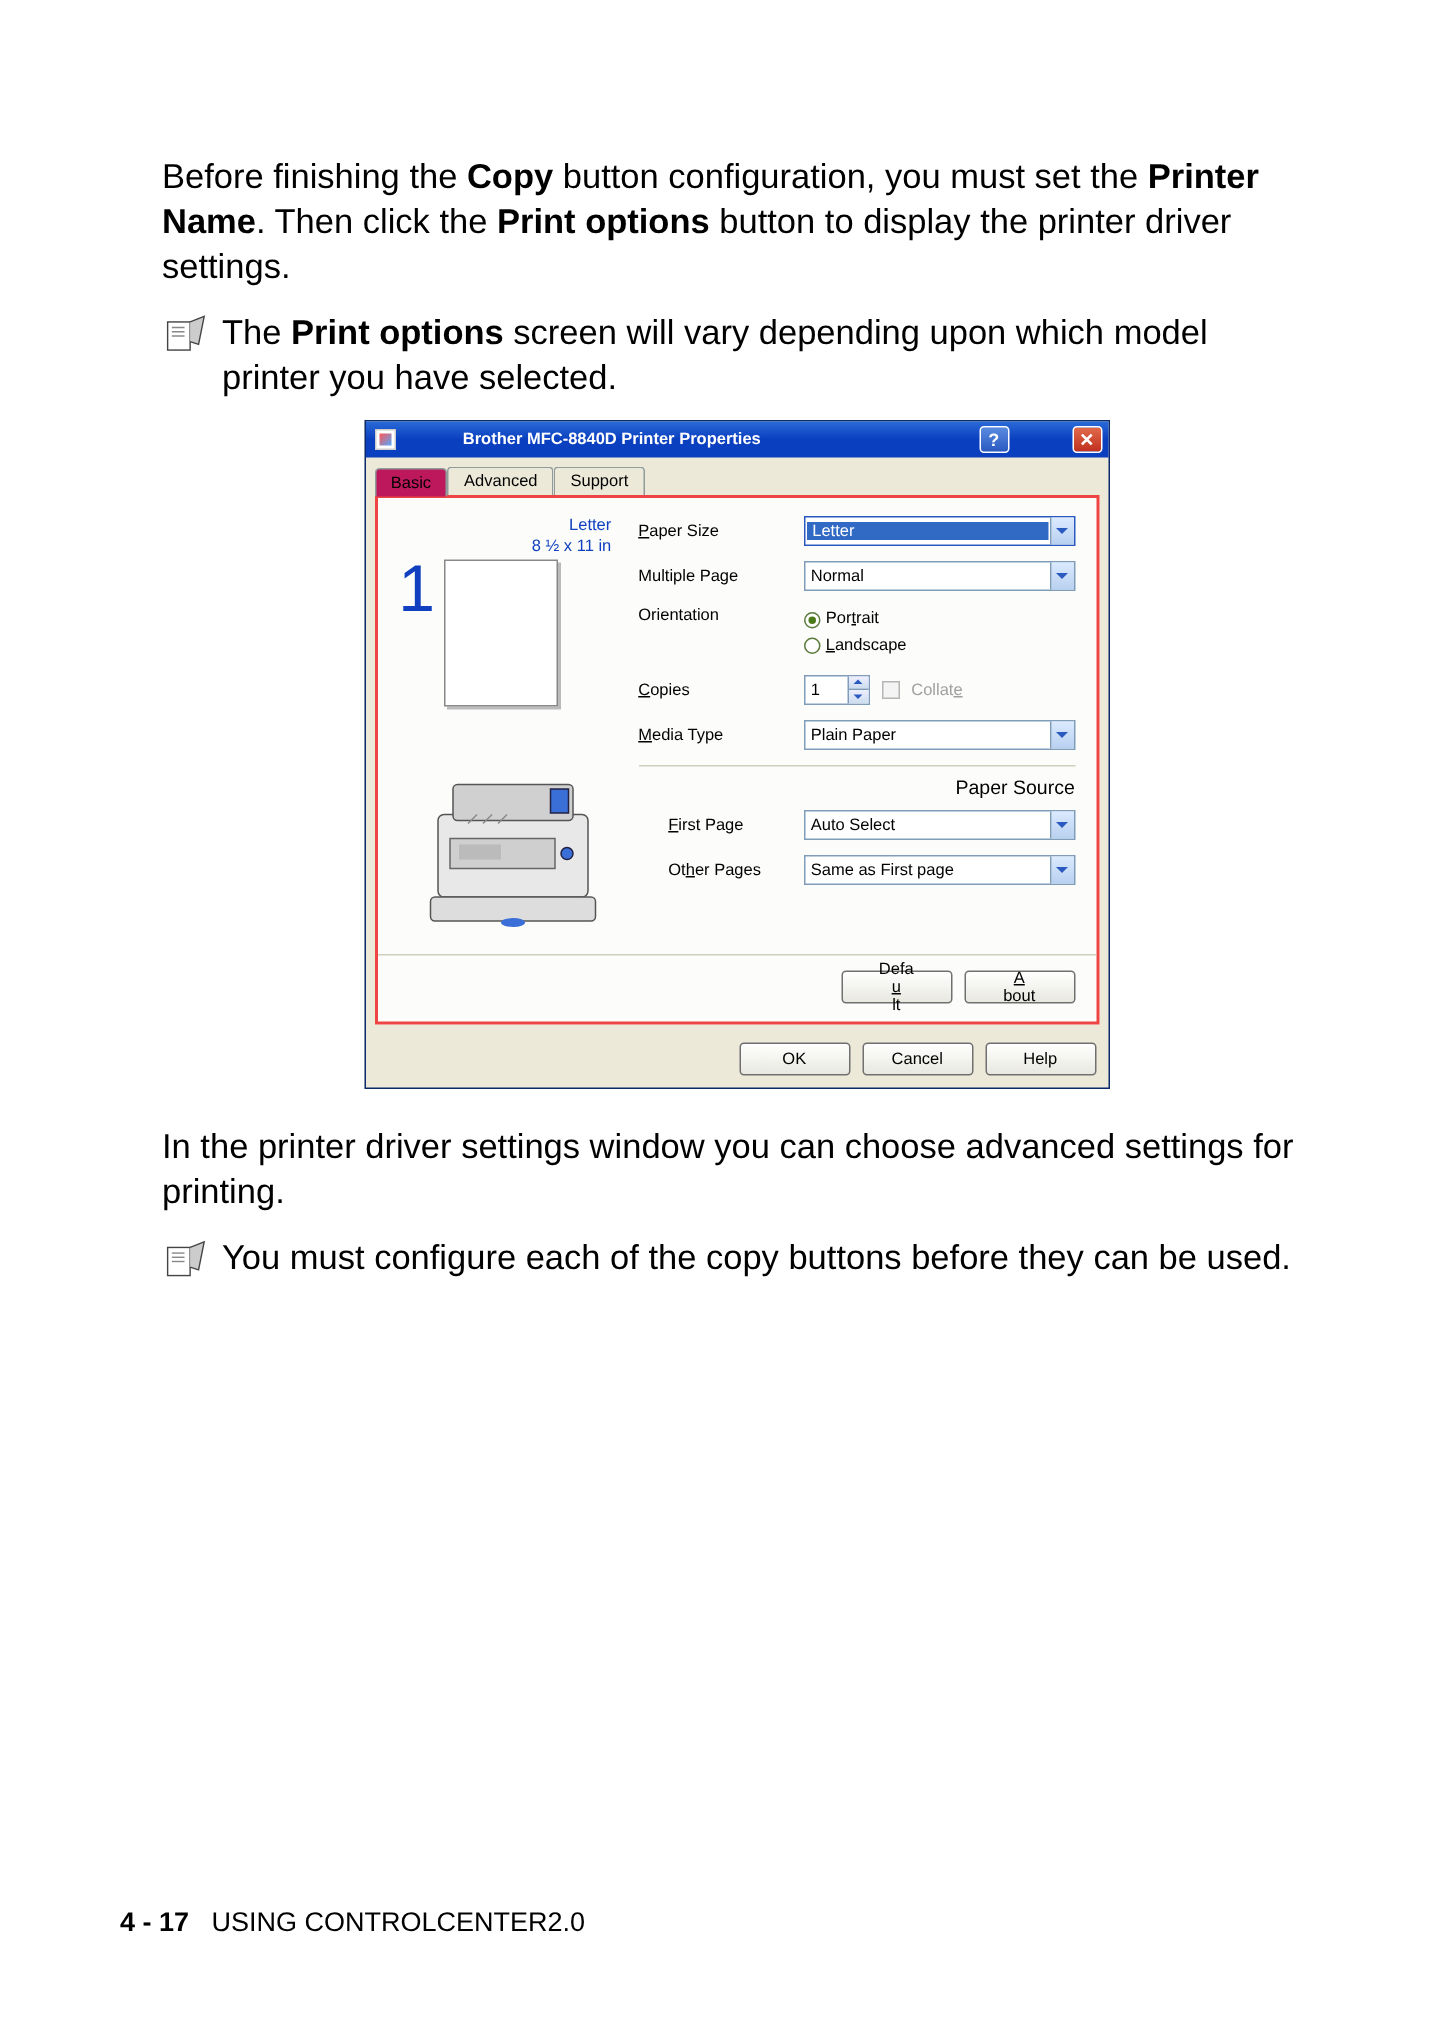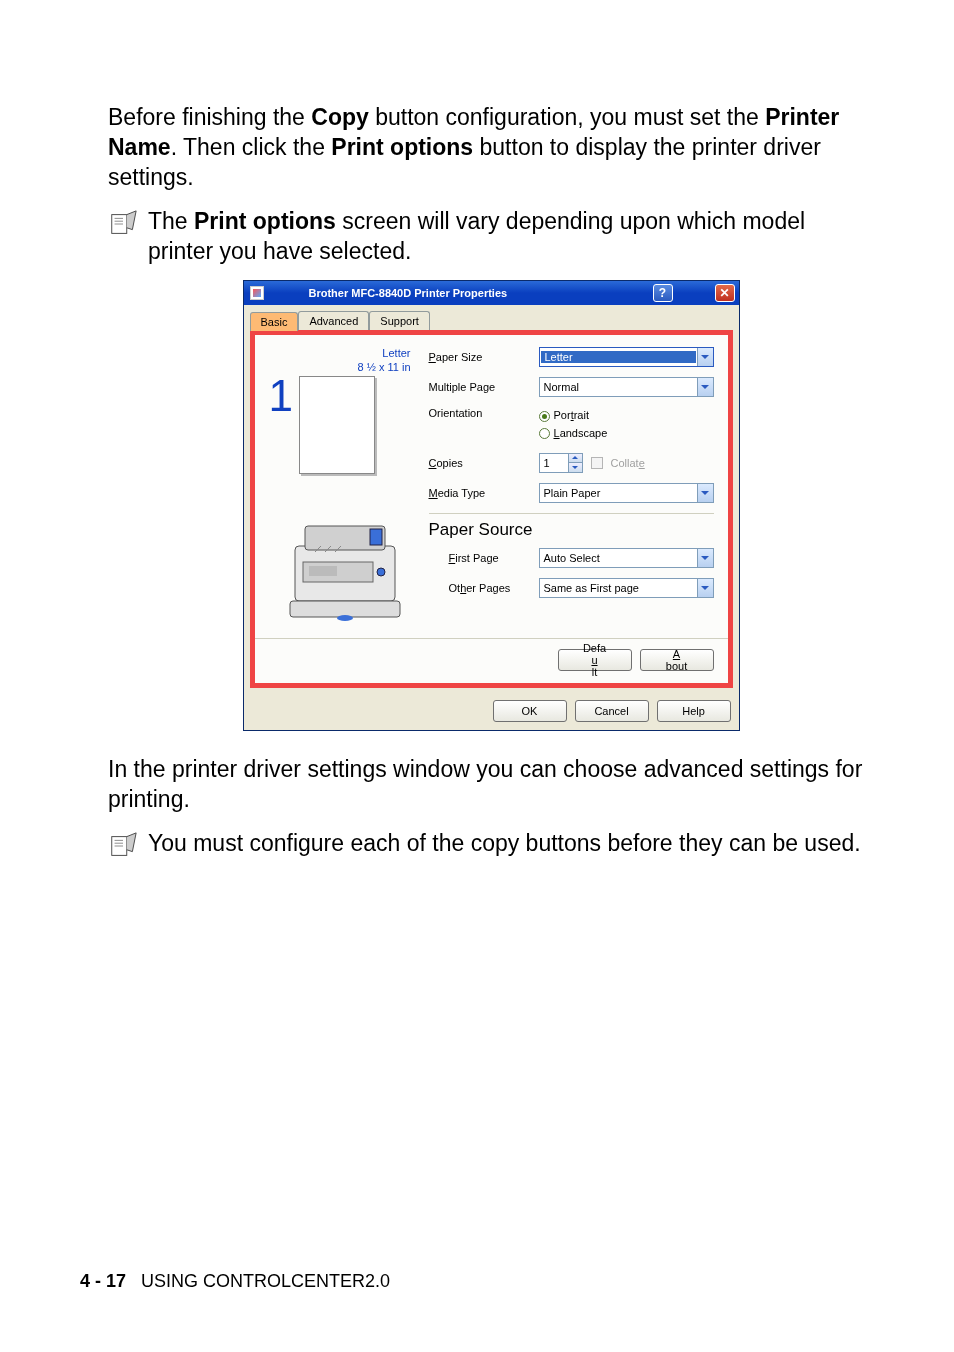--- a/index.html
+++ b/index.html
@@ -96,27 +96,27 @@
     padding: 3px 10px;
     border: 1px solid #919b9c;
     border-bottom: none;
     border-top-left-radius: 3px;
     border-top-right-radius: 3px;
     background: #ece9d8;
     position: relative;
     font-size: 11px;
   }
   .tab.active {
-    background: #fdba74;
+    background: #be185d;
     z-index: 2;
     top: 1px;
   }
   .tab-body {
     margin: 0 6px 6px 6px;
-    border: 5px solid #ef4444;
+    border: 2px solid #ef4444;
     background: #fcfcfa;
     padding: 12px 14px 12px 14px;
   }
   .upper {
     display: flex;
   }
   .preview-col {
     width: 160px;
     flex: 0 0 160px;
     padding-right: 8px;
@@ -227,24 +227,25 @@
   }
   .spin-input { flex:1;padding:0 4px;font-size:11px;display:flex;align-items:center; }
   .spin-btns { width:14px;display:flex;flex-direction:column;border-left:1px solid #7f9db9; }
   .spin-btn { flex:1;background:linear-gradient(#eef,#cde);display:flex;align-items:center;justify-content:center; }
   .spin-btn + .spin-btn { border-top:1px solid #7f9db9; }
   .a-up {width:0;height:0;border-left:3px solid transparent;border-right:3px solid transparent;border-bottom:3px solid #2a5ac0;}
   .a-dn {width:0;height:0;border-left:3px solid transparent;border-right:3px solid transparent;border-top:3px solid #2a5ac0;}
   .chk { width:12px;height:12px;border:1px solid #b5b5b5;background:#f4f4f4;display:inline-block; }
   .chk-label.disabled { color:#a0a0a0; }
   .group-label {
-    font-size:17px;
+    font-size:13px;
     margin: 8px 0 8px 0;
     padding-top: 6px;
     border-top:1px solid #d0d0c0;
+    text-align:right;
   }
   
   .sep {
     border-top:1px solid #d0d0c0;
     margin: 10px -14px 10px -14px;
   }
   .btn-row {
     display:flex;justify-content:flex-end;gap:8px;
   }
   .btn {

